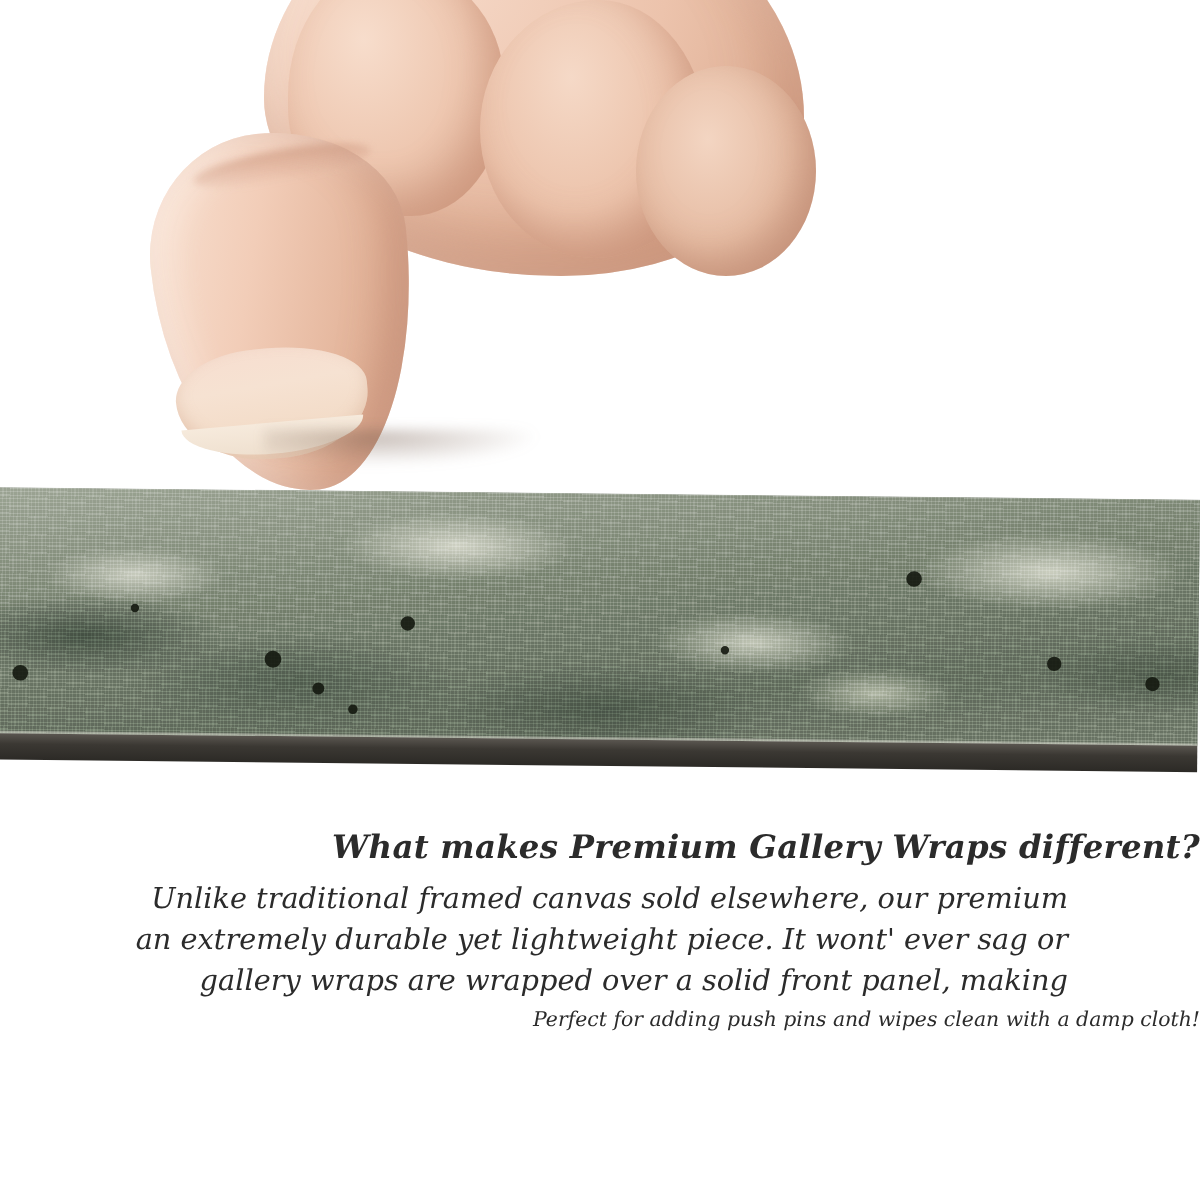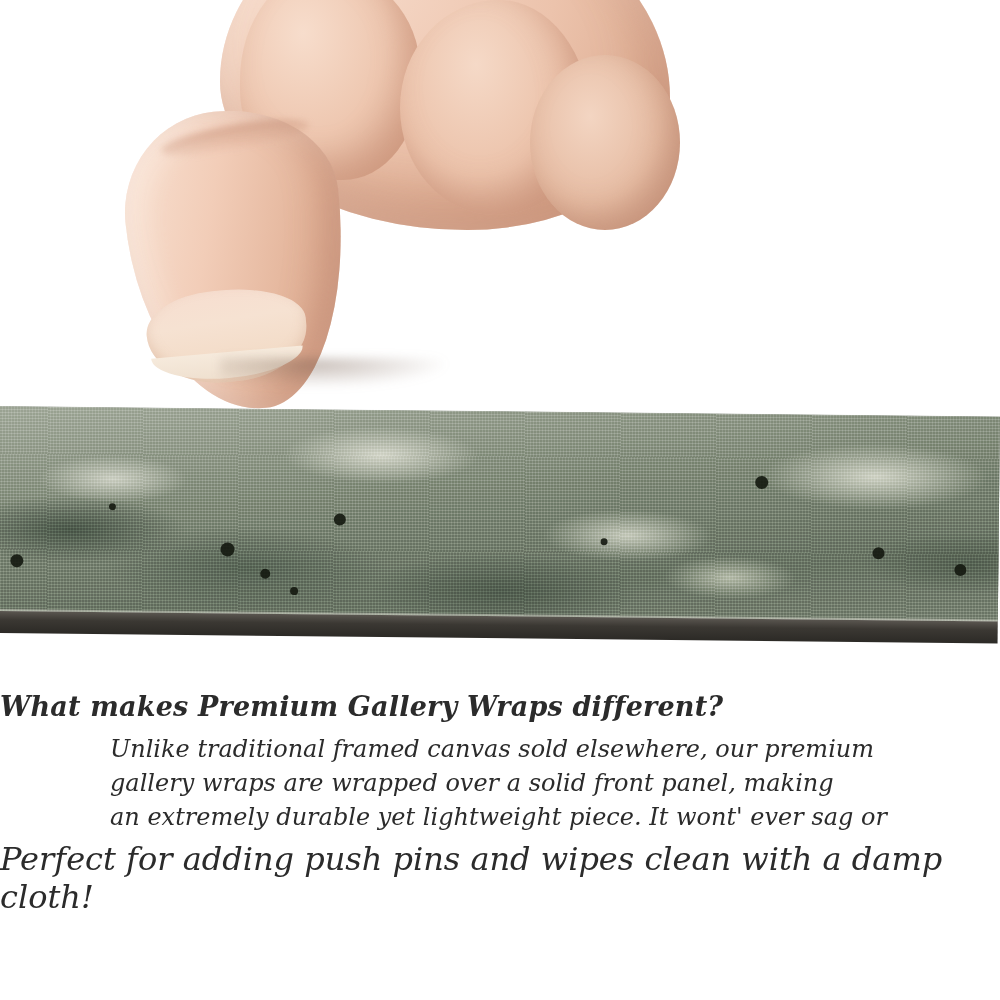--- a/index.html
+++ b/index.html
@@ -200,21 +200,21 @@
     height: 3px;
     background: rgba(230,230,220,0.45);
   }
 
   
   .caption {
     position: absolute;
     left: 0;
     top: 690px;
     width: 1000px;
-    text-align: left;
+    text-align: right;
     color: #2b2b2b;
     font-family: "DejaVu Serif", serif;
   }
   .caption-title {
     font-size: 27px;
     font-style: italic;
     font-weight: 700;
     letter-spacing: 0.2px;
     margin: 0 0 8px 0;
     line-height: 1.25;
@@ -223,21 +223,21 @@
     font-size: 24px;
     font-style: italic;
     line-height: 1.42;
     margin: 0 auto;
     width: 780px;
   }
   .caption-body span {
     display: block;
   }
   .caption-last {
-    font-size: 32px;
+    font-size: 17px;
     font-style: italic;
     margin-top: 6px;
   }
 </style>
 </head>
 <body>
 
 <div class="page">
 
   <div class="photo">
@@ -271,19 +271,19 @@
       <div class="strip-edge-hl"></div>
       <div class="strip-edge"></div>
     </div>
 
   </div>
 
   <div class="caption">
     <div class="caption-title">What makes Premium Gallery Wraps different?</div>
     <div class="caption-body">
       <span>Unlike traditional framed canvas sold elsewhere, our premium</span>
+      <span>an extremely durable yet lightweight piece. It wont' ever sag or</span>
       <span>gallery wraps are wrapped over a solid front panel, making</span>
-      <span>an extremely durable yet lightweight piece. It wont' ever sag or</span>
     </div>
     <div class="caption-last">Perfect for adding push pins and wipes clean with a damp cloth!</div>
   </div>
 
 </div>
 
 </body></html>

